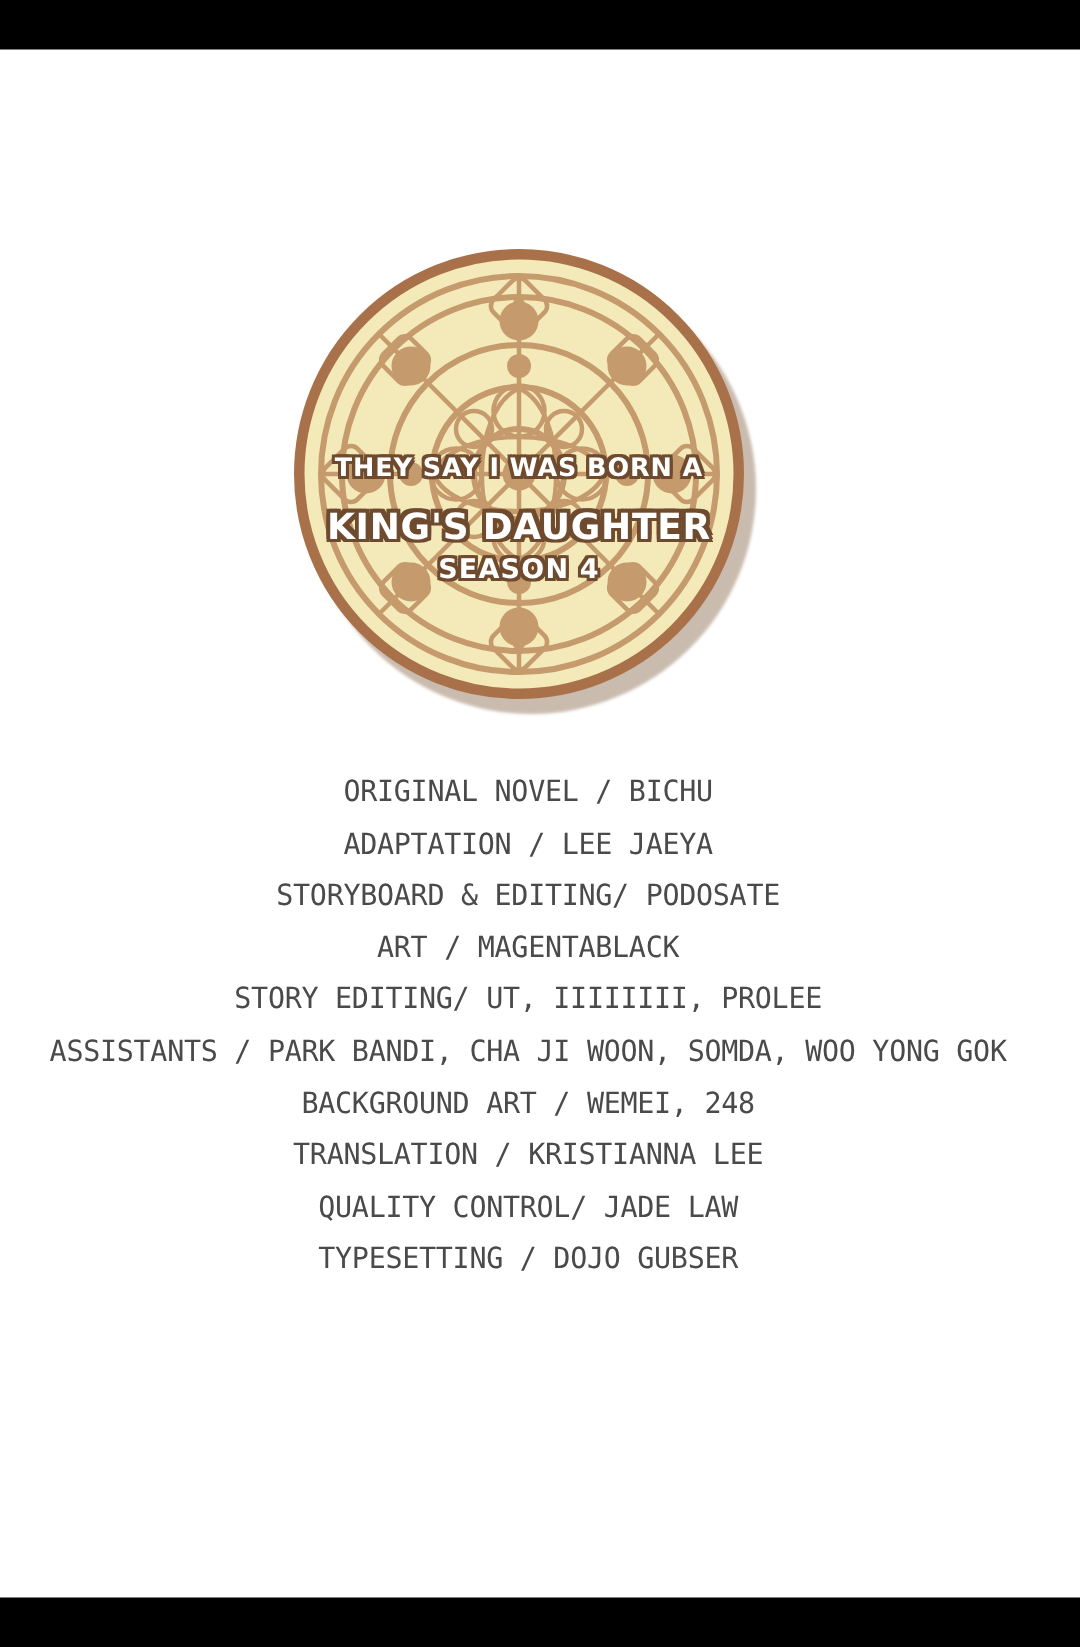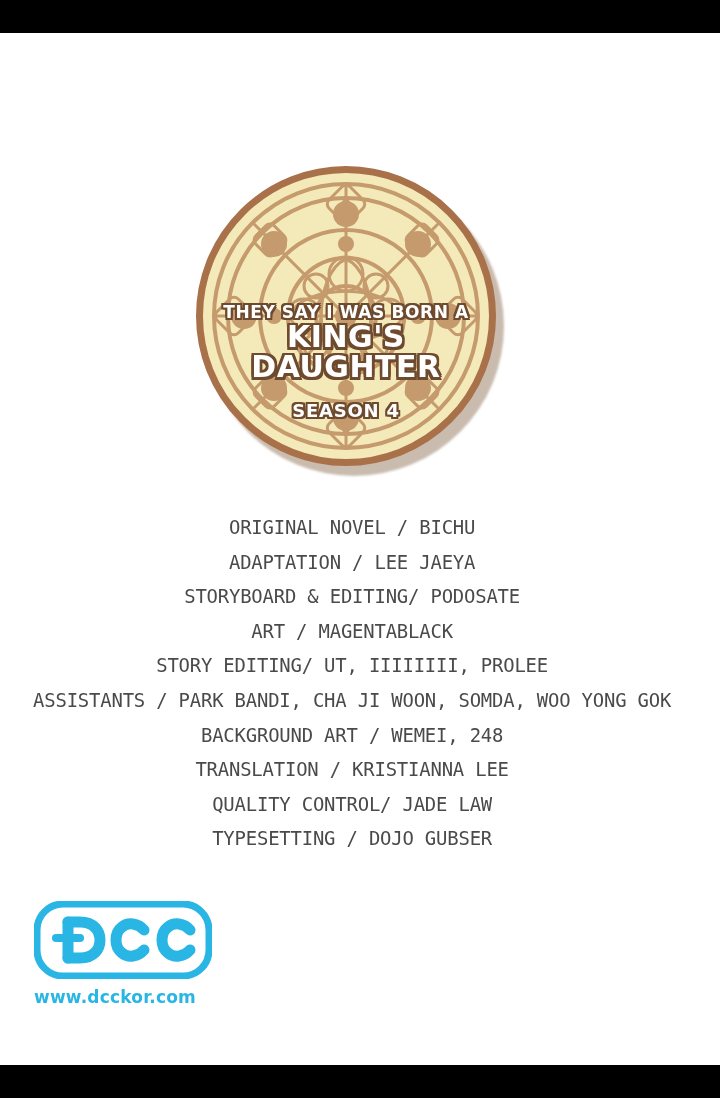--- a/index.html
+++ b/index.html
@@ -75,34 +75,34 @@
     font-family: "DejaVu Sans", sans-serif;
     font-size: 17px;
     font-weight: bold;
     letter-spacing: .6px;
     text-shadow:
       -2px 0 #6e4a2e, 2px 0 #6e4a2e, 0 -2px #6e4a2e, 0 2px #6e4a2e,
       -2px -2px #6e4a2e, 2px -2px #6e4a2e, -2px 2px #6e4a2e, 2px 2px #6e4a2e;
   }
   .t-line2 {
     font-family: "DejaVu Sans", sans-serif;
-    font-size: 30px;
+    font-size: 24px;
     font-weight: bold;
     letter-spacing: .5px;
-    margin-top: 1px;
+    margin-top: 18px;
     text-shadow:
       -2.5px 0 #6e4a2e, 2.5px 0 #6e4a2e, 0 -2.5px #6e4a2e, 0 2.5px #6e4a2e,
       -2.5px -2.5px #6e4a2e, 2.5px -2.5px #6e4a2e, -2.5px 2.5px #6e4a2e, 2.5px 2.5px #6e4a2e;
   }
   .t-line3 {
     font-family: "DejaVu Sans", sans-serif;
     font-size: 18px;
     font-weight: bold;
     letter-spacing: .8px;
-    margin-top: 20px;
+    margin-top: 8px;
     text-shadow:
       -2px 0 #6e4a2e, 2px 0 #6e4a2e, 0 -2px #6e4a2e, 0 2px #6e4a2e,
       -2px -2px #6e4a2e, 2px -2px #6e4a2e, -2px 2px #6e4a2e, 2px 2px #6e4a2e;
   }
 
   
   .credits {
     position: absolute;
     left: 32px;
     top: 478px;
@@ -224,28 +224,15 @@
       <div class="credit-line">STORYBOARD &amp; EDITING/ PODOSATE</div>
       <div class="credit-line">ART / MAGENTABLACK</div>
       <div class="credit-line">STORY EDITING/ UT, IIIIIIII, PROLEE</div>
       <div class="credit-line">ASSISTANTS / PARK BANDI, CHA JI WOON, SOMDA, WOO YONG GOK</div>
       <div class="credit-line">BACKGROUND ART / WEMEI, 248</div>
       <div class="credit-line">TRANSLATION / KRISTIANNA LEE</div>
       <div class="credit-line">QUALITY CONTROL/ JADE LAW</div>
       <div class="credit-line">TYPESETTING / DOJO GUBSER</div>
     </div>
 
-    <div class="brand">
-      <svg class="brand-logo" width="178" height="78" viewBox="0 0 178 78">
-        <rect x="3" y="3" width="172" height="72" rx="26" fill="none" stroke="#2ab6e4" stroke-width="7"></rect>
-        <g fill="none" stroke="#2ab6e4" stroke-width="11" stroke-linecap="round">
-          <path d="M34 21 L34 57"></path>
-          <path d="M34 21 L46 21 C60 21 66 30 66 39 C66 48 60 57 46 57 L34 57"></path>
-          <path d="M110 29 C104 22 94 21 88 26 C80 32 80 46 88 52 C94 57 104 56 110 49"></path>
-          <path d="M156 29 C150 22 140 21 134 26 C126 32 126 46 134 52 C140 57 150 56 156 49"></path>
-        </g>
-        <path d="M22 37 L46 37" stroke="#2ab6e4" stroke-width="8" stroke-linecap="round"></path>
-      </svg>
-      <div class="brand-url">www.dcckor.com</div>
-    </div>
 
   </div>
 </div>
 
 </body></html>

